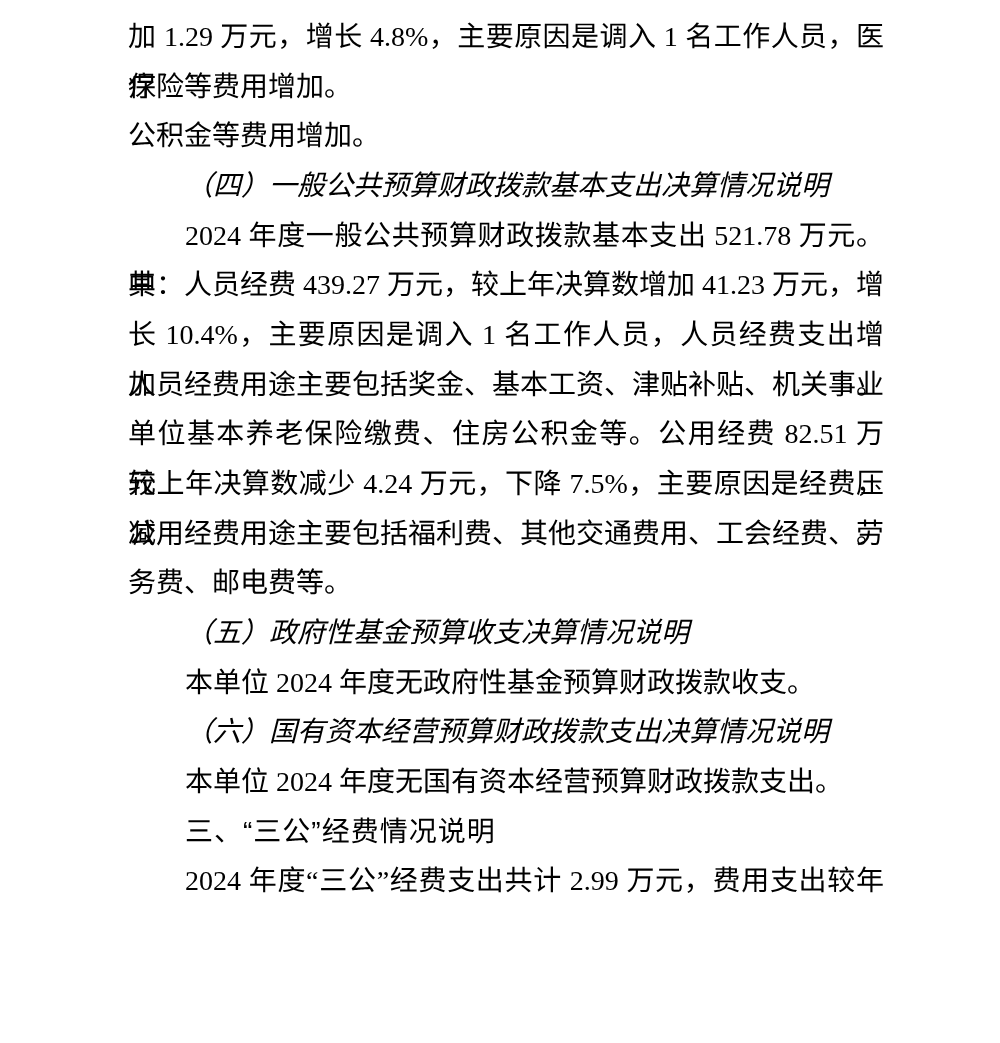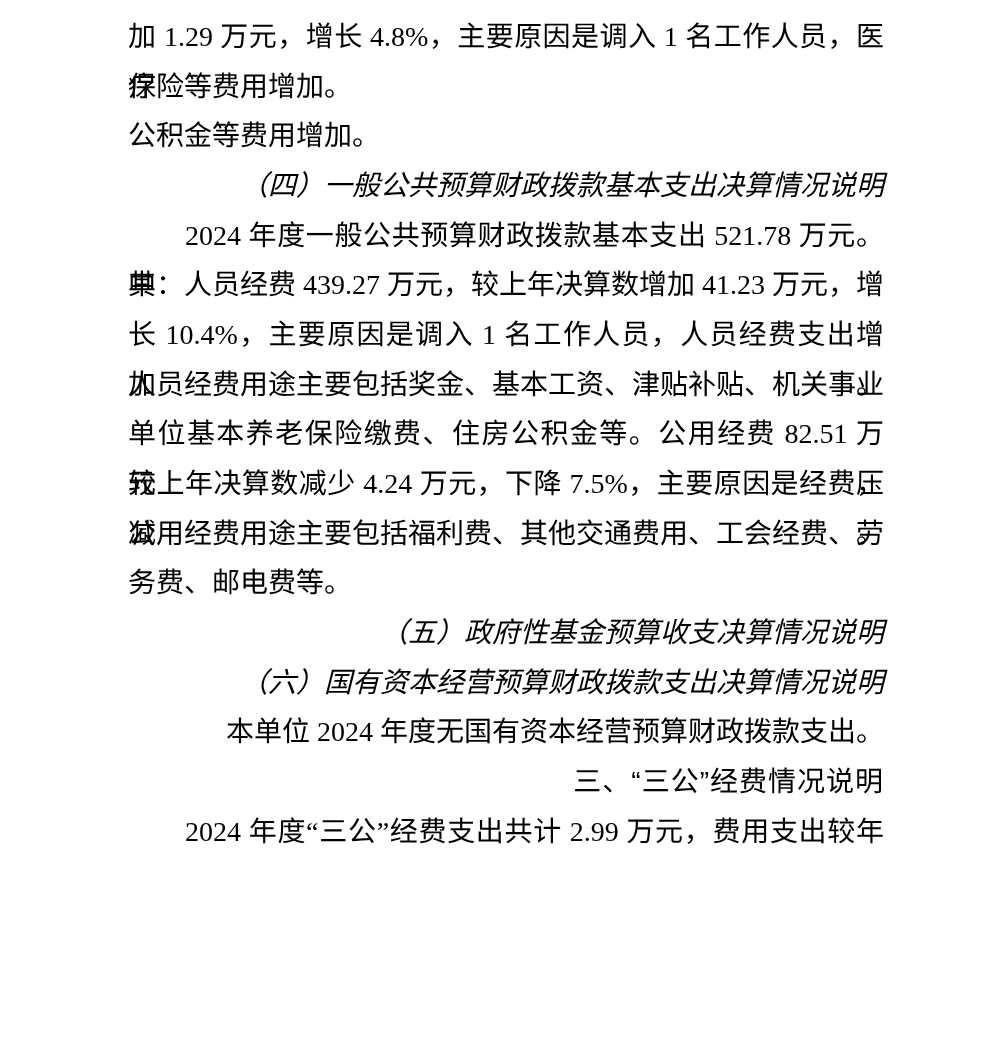--- a/index.html
+++ b/index.html
@@ -24,21 +24,20 @@
     line-height: 49.666px;
     font-family: "Liberation Serif", "DejaVu Serif", serif;
     font-size: 28px;
     color: #000000;
     white-space: normal;
     overflow: visible;
   }
   
   .ind {
     text-indent: 57px;
-    text-align: right;
   }
   
   .j {
     text-align: justify;
     text-align-last: justify;
     text-justify: inter-character;
   }
   
   .kaiti {
     font-style: italic;
@@ -61,17 +60,18 @@
   <div class="line ind kaiti">（四）一般公共预算财政拨款基本支出决算情况说明</div>
   <div class="line ind j">2024 年度一般公共预算财政拨款基本支出 521.78 万元。其</div>
   <div class="line j">中：人员经费 439.27 万元，较上年决算数增加 41.23 万元，增</div>
   <div class="line j">长 10.4%，主要原因是调入 1 名工作人员，人员经费支出增加。</div>
   <div class="line j">人员经费用途主要包括奖金、基本工资、津贴补贴、机关事业</div>
   <div class="line j">单位基本养老保险缴费、住房公积金等。公用经费 82.51 万元，</div>
   <div class="line j">较上年决算数减少 4.24 万元，下降 7.5%，主要原因是经费压减。</div>
   <div class="line j">公用经费用途主要包括福利费、其他交通费用、工会经费、劳</div>
   <div class="line">务费、邮电费等。</div>
   <div class="line ind kaiti">（五）政府性基金预算收支决算情况说明</div>
+  <div class="line ind">本单位 2024 年度无政府性基金预算财政拨款收支。</div>
   <div class="line ind kaiti">（六）国有资本经营预算财政拨款支出决算情况说明</div>
   <div class="line ind">本单位 2024 年度无国有资本经营预算财政拨款支出。</div>
   <div class="line ind hei">三、“三公”经费情况说明</div>
   <div class="line ind j">2024 年度“三公”经费支出共计 2.99 万元，费用支出较年</div>
 </div>
 
 </body></html>

